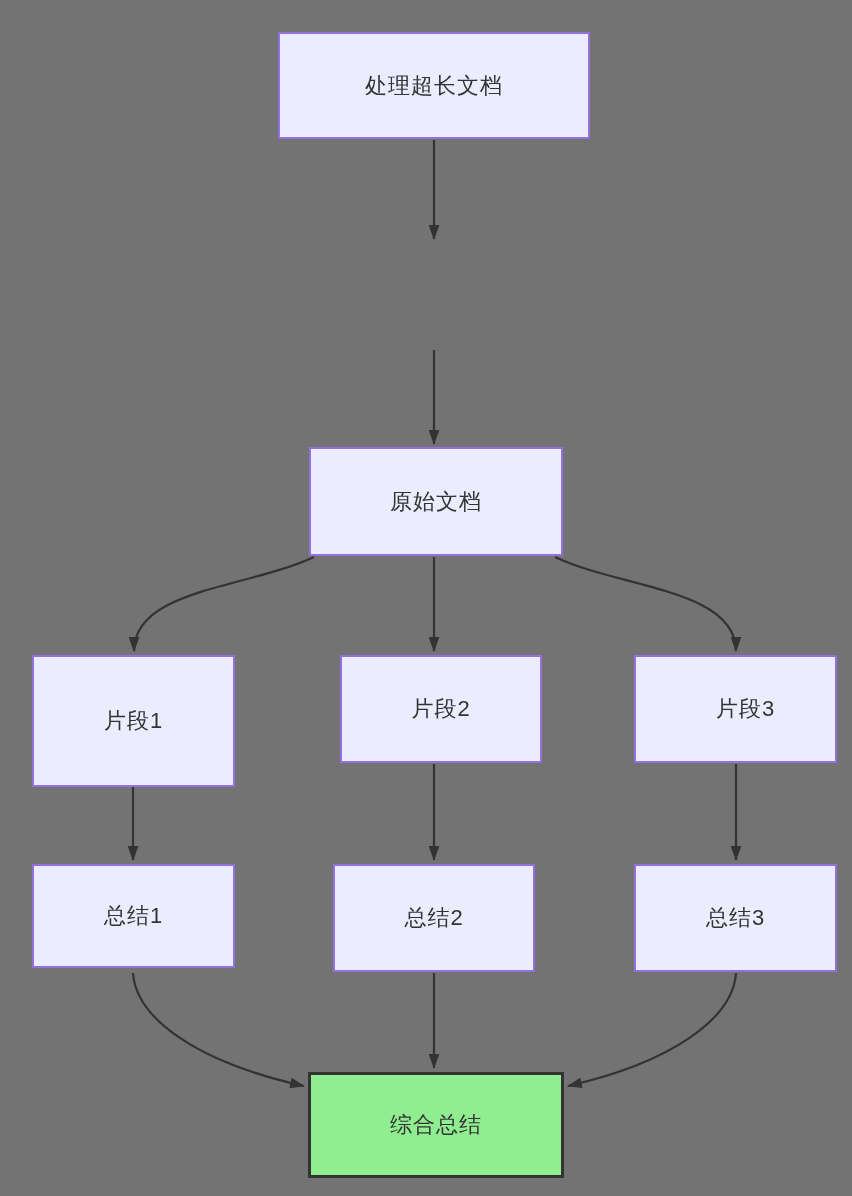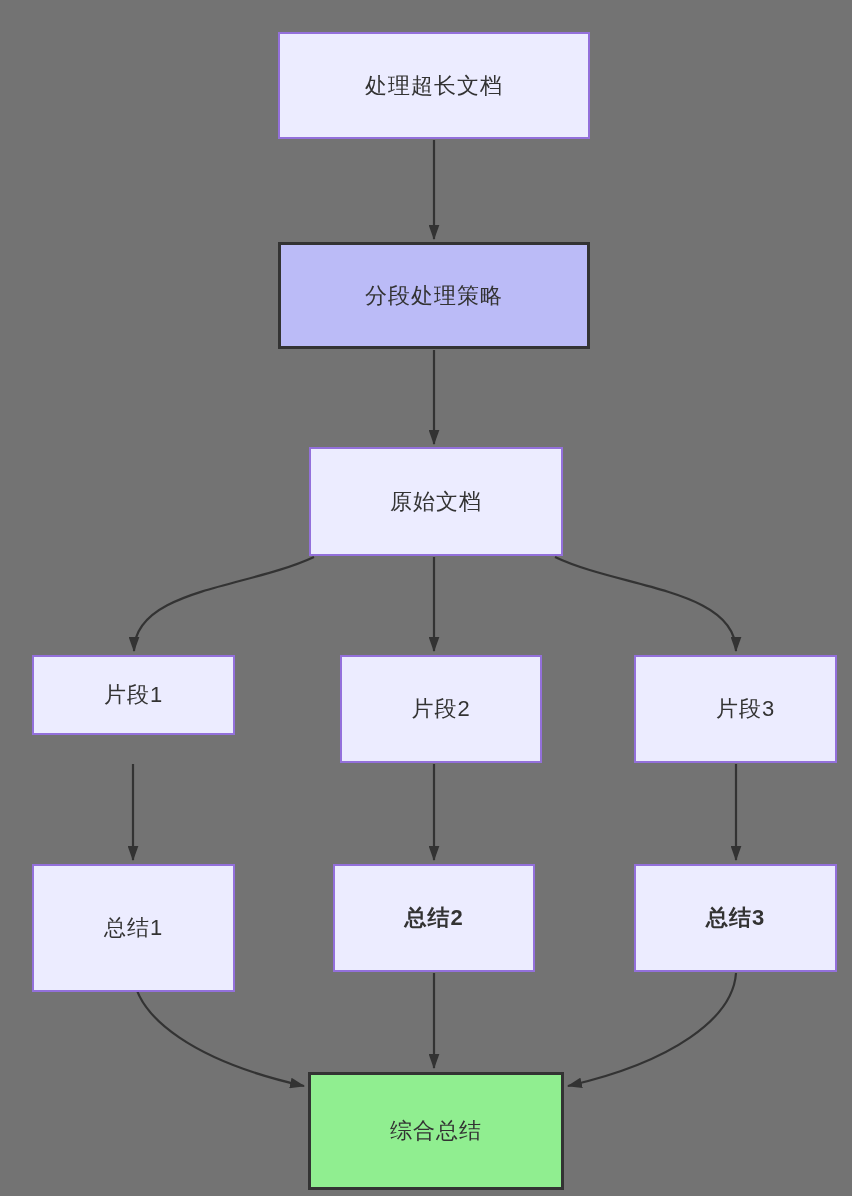--- a/index.html
+++ b/index.html
@@ -76,49 +76,46 @@
 
     <path class="edge" d="M 133 973 C 136 1018, 196 1062, 304 1086" marker-end="url(#arrow)"></path>
     <path class="edge" d="M 434 973 L 434 1068" marker-end="url(#arrow)"></path>
     <path class="edge" d="M 736 973 C 733 1018, 673 1062, 568 1086" marker-end="url(#arrow)"></path>
   </svg>
 
   <div class="node default" style="left:278px; top:32px; width:312px; height:107px;">
     <span>处理超长文档</span>
   </div>
 
-  <div class="node highlight" style="left:278px; top:242px; width:312px; height:107px;">
-    <span>分段处理策略</span>
-  </div>
 
   <div class="node default" style="left:309px; top:447px; width:254px; height:109px;">
     <span>原始文档</span>
   </div>
 
-  <div class="node default" style="left:32px; top:655px; width:203px; height:80px;">
+  <div class="node default" style="left:32px; top:655px; width:203px; height:132px;">
     <span>片段1</span>
   </div>
 
   <div class="node default" style="left:340px; top:655px; width:202px; height:108px;">
     <span>片段2</span>
   </div>
 
   <div class="node default" style="left:634px; top:655px; width:203px; height:108px;padding-left:20px;">
     <span>片段3</span>
   </div>
 
-  <div class="node default" style="left:32px; top:864px; width:203px; height:128px;">
+  <div class="node default" style="left:32px; top:864px; width:203px; height:104px;">
     <span>总结1</span>
   </div>
 
-  <div class="node default" style="left:333px; top:864px; width:202px; height:108px;font-weight:bold;">
+  <div class="node default" style="left:333px; top:864px; width:202px; height:108px;">
     <span>总结2</span>
   </div>
 
-  <div class="node default" style="left:634px; top:864px; width:203px; height:108px;font-weight:bold;">
+  <div class="node default" style="left:634px; top:864px; width:203px; height:108px;">
     <span>总结3</span>
   </div>
 
-  <div class="node result" style="left:308px; top:1072px; width:256px; height:118px;">
+  <div class="node result" style="left:308px; top:1072px; width:256px; height:106px;">
     <span>综合总结</span>
   </div>
 
 </div>
 
 </body></html>

